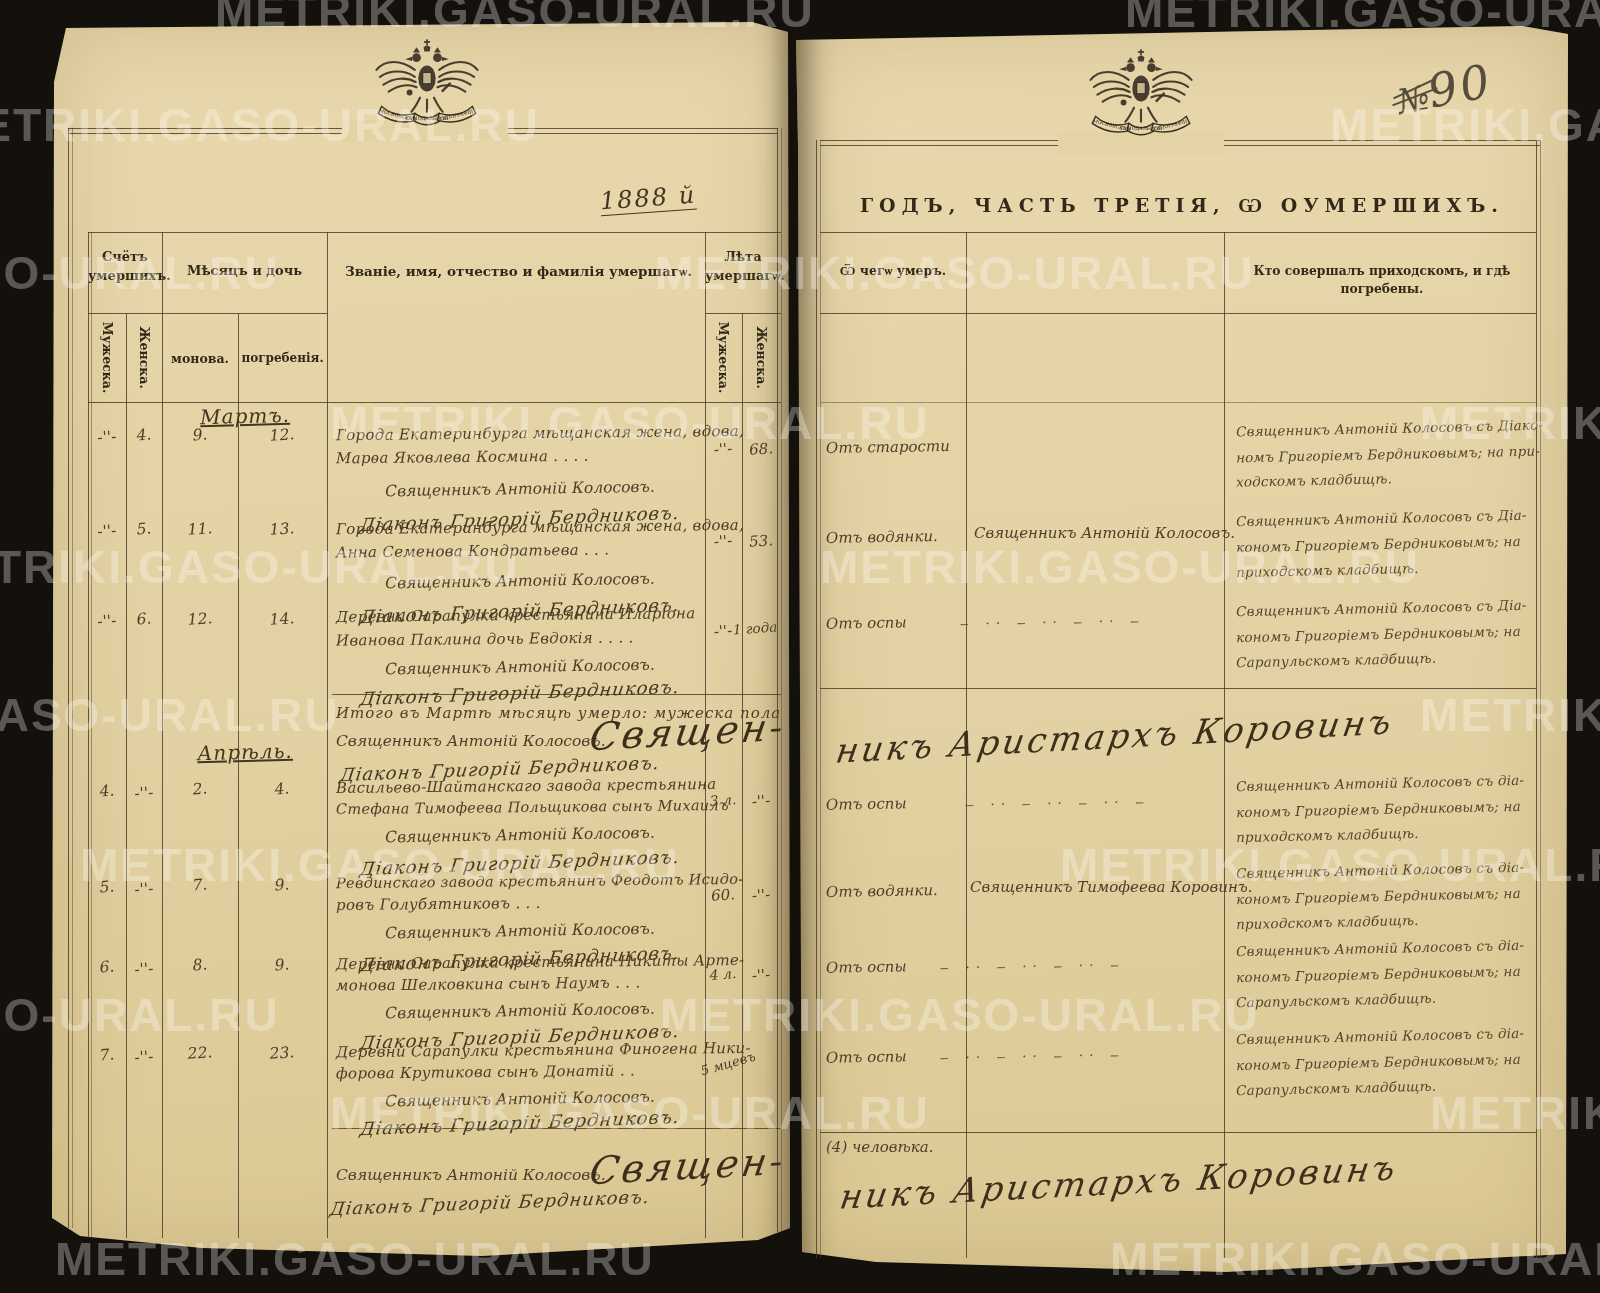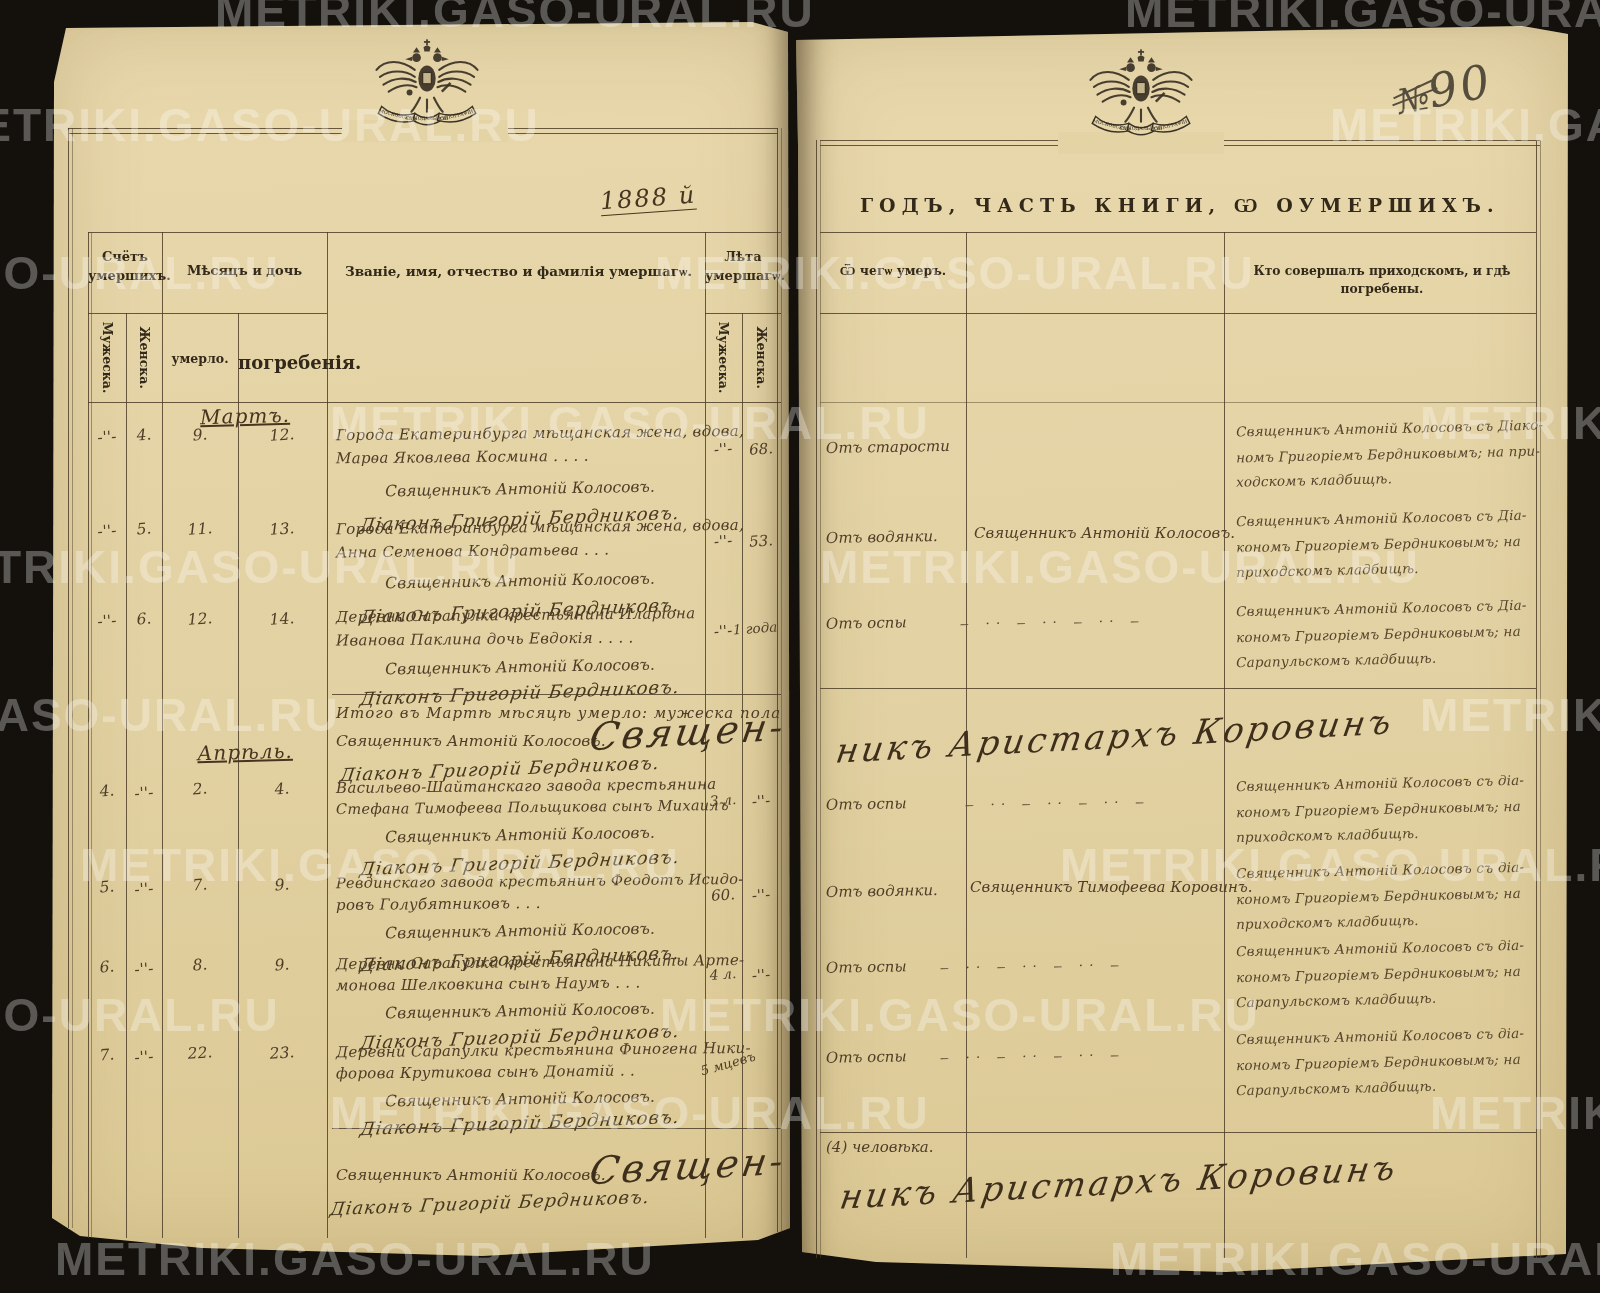--- a/index.html
+++ b/index.html
@@ -170,30 +170,30 @@
       <path d="M18,80 Q34,94 56,88 L58,96 Q34,102 14,88 Z"></path>
       <path d="M56,88 Q70,98 84,88 L86,96 Q70,106 54,96 Z"></path>
       <path d="M84,88 Q106,94 122,80 L126,88 Q106,102 82,96 Z"></path>
     </g>
     <text x="36" y="92" font-size="5.4" fill="#2f281d" text-anchor="middle" transform="rotate(14 36 92)">МОСКОВСКОЙ</text>
     <text x="70" y="96" font-size="5.4" fill="#2f281d" text-anchor="middle">СѴНОДАЛЬНОЙ</text>
     <text x="104" y="92" font-size="5.4" fill="#2f281d" text-anchor="middle" transform="rotate(-14 104 92)">ТИПОГРАФІИ</text>
   </svg>
 
   <div class="hw year" style="left:600px;top:184px">1888 й</div>
-  <div class="print title" style="left:860px;top:194px;width:560px;letter-spacing:6px">ГОДЪ, ЧАСТЬ КНИГИ, Ѡ ОУМЕРШИХЪ.</div>
+  <div class="print title" style="left:860px;top:194px;width:560px;letter-spacing:6px">ГОДЪ, ЧАСТЬ ТРЕТІЯ, Ѡ ОУМЕРШИХЪ.</div>
 
   <div class="print colhead" style="left:88px;top:248px;width:74px">Счётъ умершихъ.</div>
   <div class="print colhead" style="left:162px;top:262px;width:165px">Мѣсяцъ и дочь</div>
   <div class="print colhead" style="left:338px;top:262px;width:361px;font-size:13.5px">Званіе, имя, отчество и фамилія умершагѡ.</div>
   <div class="print colhead" style="left:705px;top:248px;width:76px">Лѣта умершагѡ.</div>
   <div class="vtext" style="left:64px;top:350px">Мужеска.</div>
   <div class="vtext" style="left:101px;top:350px">Женска.</div>
-  <div class="print colhead" style="left:162px;top:350px;width:76px;font-size:12.5px">умерло.</div>
-  <div class="print colhead" style="left:238px;top:350px;width:89px;font-size:18px">погребенія.</div>
+  <div class="print colhead" style="left:162px;top:350px;width:76px;font-size:12.5px">монова.</div>
+  <div class="print colhead" style="left:238px;top:350px;width:89px;font-size:12px">погребенія.</div>
   <div class="vtext" style="left:680px;top:350px">Мужеска.</div>
   <div class="vtext" style="left:718px;top:350px">Женска.</div>
 
   <div class="print colhead" style="left:820px;top:262px;width:146px;font-size:12.5px">Ѿ чегѡ умеръ.</div>
   <div class="print colhead" style="left:1228px;top:262px;width:308px;font-size:12.3px">Кто совершалъ приходскомъ, и гдѣ погребены.</div>
 
   <div class="hw month" style="left:170px;top:404px;width:150px">Мартъ.</div>
   <div class="hw month" style="left:165px;top:740px;width:160px">Апрѣль.</div>
 
   <div class="hw num" style="left:85px;top:428px">-''-</div>

